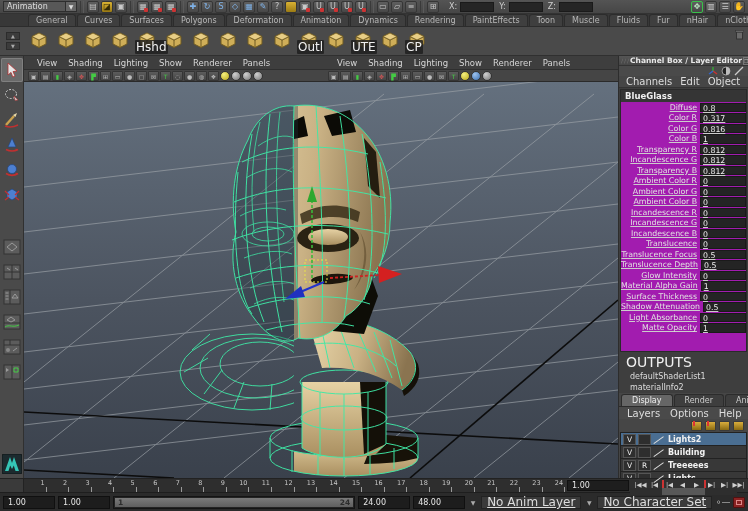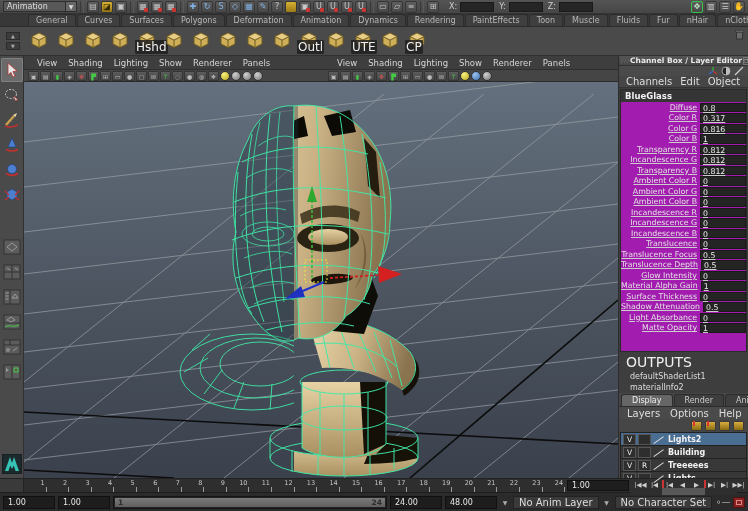--- a/index.html
+++ b/index.html
@@ -129,22 +129,22 @@
 
   
   .range-row { height:19px; background:#2b2b2b; display:flex; align-items:center; gap:3px; padding:0 3px; flex:0 0 19px; border-top:1px solid #1e1e1e; }
   .rr-fld { width:52px; height:13px; background:#1d1d1d; border:1px solid #101010; color:#e6e6e6; font-size:8px;
     display:flex; align-items:center; padding-left:4px; }
   .rr-track { flex:1; height:13px; background:#232323; border:1px solid #141414; position:relative; }
   .rr-thumb { position:absolute; left:1px; right:1px; top:1px; bottom:1px; background:linear-gradient(#7a7a7a,#5f5f5f);
     display:flex; align-items:center; justify-content:space-between; padding:0 3px; }
   .rr-thumb .h { font-size:7.5px; color:#2c2c2c; font-weight:bold; }
   .rr-dd { width:10px; font-size:6px; color:#aaa; text-align:center; }
-  .rr-box { height:13px; background:#3a3a3a; border:1px solid #222; color:#ddd; font-size:10px;
-    display:flex; align-items:center; padding:0 5px; white-space:nowrap; }
+  .rr-box { height:13px; background:#3a3a3a; border:1px solid #222; color:#ddd; font-size:12px;
+    display:flex; align-items:center; padding:0 5px; white-space:nowrap;text-decoration:underline; }
   .rr-keyic { color:#bbb; font-size:8px; }
   .rr-redic { width:12px; height:11px; background:#8a2222; border:1px solid #501010; border-radius:1px; position:relative; }
   .rr-redic::after { content:""; position:absolute; inset:2px; border:1px solid #d88; }
 </style>
 </head>
 <body>
 
 <div id="app">
 
   <div class="status-line">

